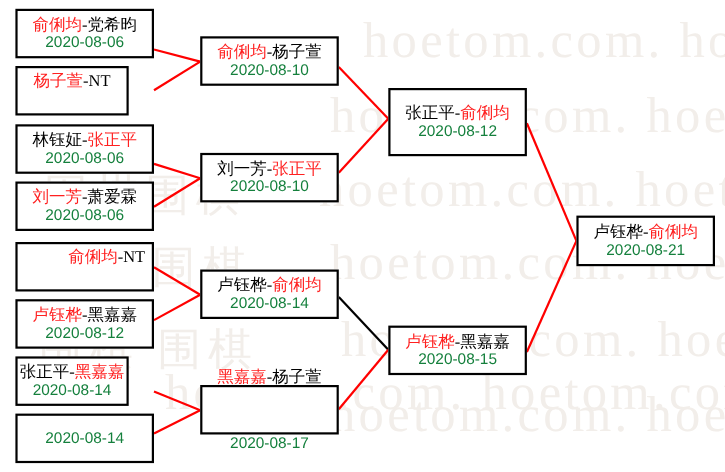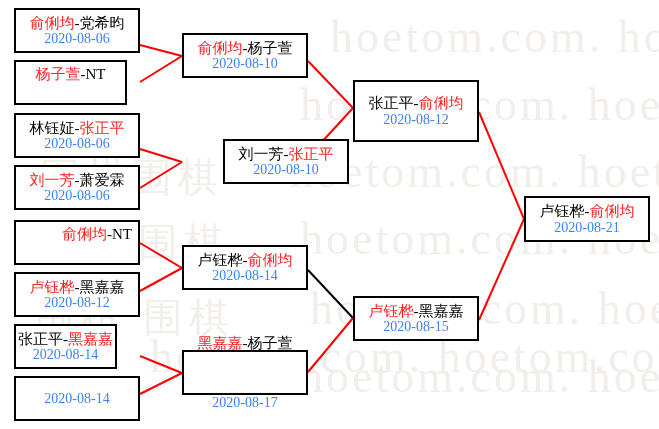--- a/index.html
+++ b/index.html
@@ -56,22 +56,22 @@
     line-height: 1.08;
   }
   .node .match-line {
     white-space: nowrap;
     font-size: 15px;
     color: #000000;
   }
   .node .date-line {
     white-space: nowrap;
     font-size: 14px;
-    color: #3b82f6;
-    font-family: Liberation Serif, serif;
+    color: #15803d;
+    font-family: Liberation Sans, sans-serif;
   }
   .pw, .pl { font-size: 15px; }
   .pw { color: #ff2020; }
   .pl { color: #000000; }
   .sep { color: #000000; }
   .node.no-date { justify-content: flex-start; padding-top: 4px; }
   .node.no-date .match-line { font-size: 15px; }
 </style>
 </head>
 <body>
@@ -106,21 +106,21 @@
       <line x1="308" y1="372" x2="353" y2="318" stroke="#ff0000" stroke-width="2"></line>
       <line x1="479" y1="112" x2="524" y2="219" stroke="#ff0000" stroke-width="2"></line>
       <line x1="479" y1="320" x2="524" y2="219" stroke="#ff0000" stroke-width="2"></line>
     </svg>
 
   <div id="node-layer">
       <div class="node" style="left: 14px; top: 8px; width: 126px; height: 45px; border-color: rgb(0, 0, 0);">
         <div class="match-line"><span class="pw">俞俐均</span><span class="sep">-</span><span class="pl">党希昀</span></div>
         <div class="date-line">2020-08-06</div>
       </div>
-      <div class="node no-date" style="left: 14px; top: 60px; width: 113px; height: 45px; border-color: rgb(0, 0, 0);">
+      <div class="node no-date" style="left: 14px; top: 60px; width: 103px; height: 45px; border-color: rgb(0, 0, 0);">
         <div class="match-line"><span class="pw">杨子萱</span><span class="sep">-</span><span class="pl">NT</span></div>
       </div>
       <div class="node" style="left: 14px; top: 113px; width: 126px; height: 45px; border-color: rgb(0, 0, 0);">
         <div class="match-line"><span class="pl">林钰姃</span><span class="sep">-</span><span class="pw">张正平</span></div>
         <div class="date-line">2020-08-06</div>
       </div>
       <div class="node" style="left: 14px; top: 165px; width: 126px; height: 45px; border-color: rgb(0, 0, 0);">
         <div class="match-line"><span class="pw">刘一芳</span><span class="sep">-</span><span class="pl">萧爱霖</span></div>
         <div class="date-line">2020-08-06</div>
       </div>
@@ -135,21 +135,21 @@
         <div class="match-line"><span class="pl">张正平</span><span class="sep">-</span><span class="pw">黑嘉嘉</span></div>
         <div class="date-line">2020-08-14</div>
       </div>
       <div class="node" style="left: 14px; top: 376px; width: 126px; height: 45px; border-color: rgb(0, 0, 0);">
         <div class="date-line">2020-08-14</div>
       </div>
       <div class="node" style="left: 182px; top: 33px; width: 126px; height: 45px; border-color: rgb(0, 0, 0);">
         <div class="match-line"><span class="pw">俞俐均</span><span class="sep">-</span><span class="pl">杨子萱</span></div>
         <div class="date-line">2020-08-10</div>
       </div>
-      <div class="node" style="left: 182px; top: 139px; width: 126px; height: 45px; border-color: rgb(0, 0, 0); margin-left: 41px;">
+      <div class="node" style="left: 182px; top: 139px; width: 126px; height: 45px; border-color: rgb(0, 0, 0);">
         <div class="match-line"><span class="pl">刘一芳</span><span class="sep">-</span><span class="pw">张正平</span></div>
         <div class="date-line">2020-08-10</div>
       </div>
       <div class="node" style="left: 182px; top: 245px; width: 126px; height: 45px; border-color: rgb(0, 0, 0);">
         <div class="match-line"><span class="pl">卢钰桦</span><span class="sep">-</span><span class="pw">俞俐均</span></div>
         <div class="date-line">2020-08-14</div>
       </div>
       <div class="node" style="left: 182px; top: 350px; width: 126px; height: 45px; border-color: rgb(0, 0, 0); gap: 44px;">
         <div class="match-line"><span class="pw">黑嘉嘉</span><span class="sep">-</span><span class="pl">杨子萱</span></div>
         <div class="date-line">2020-08-17</div>

